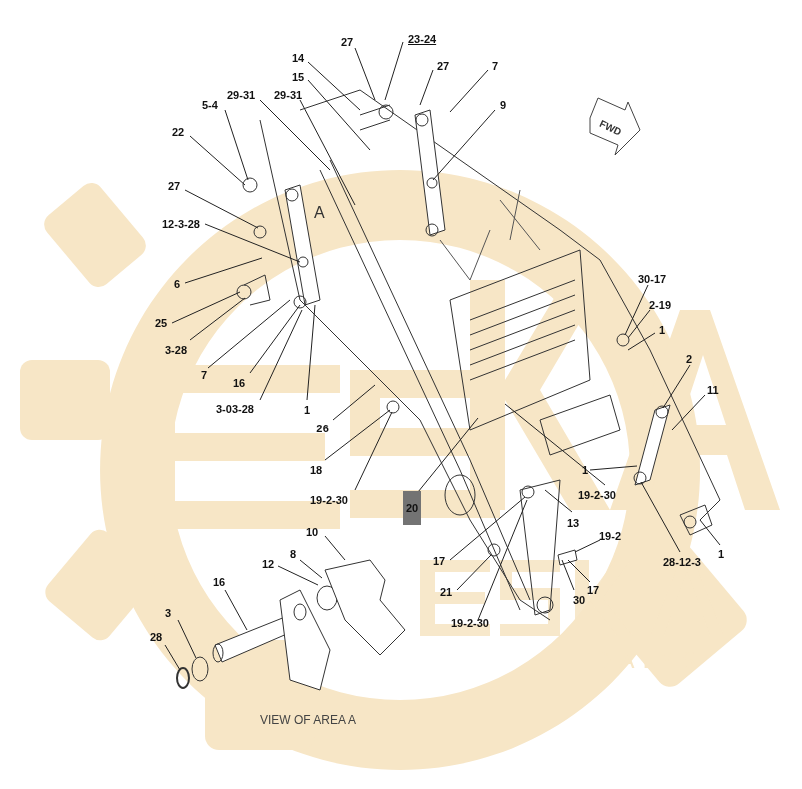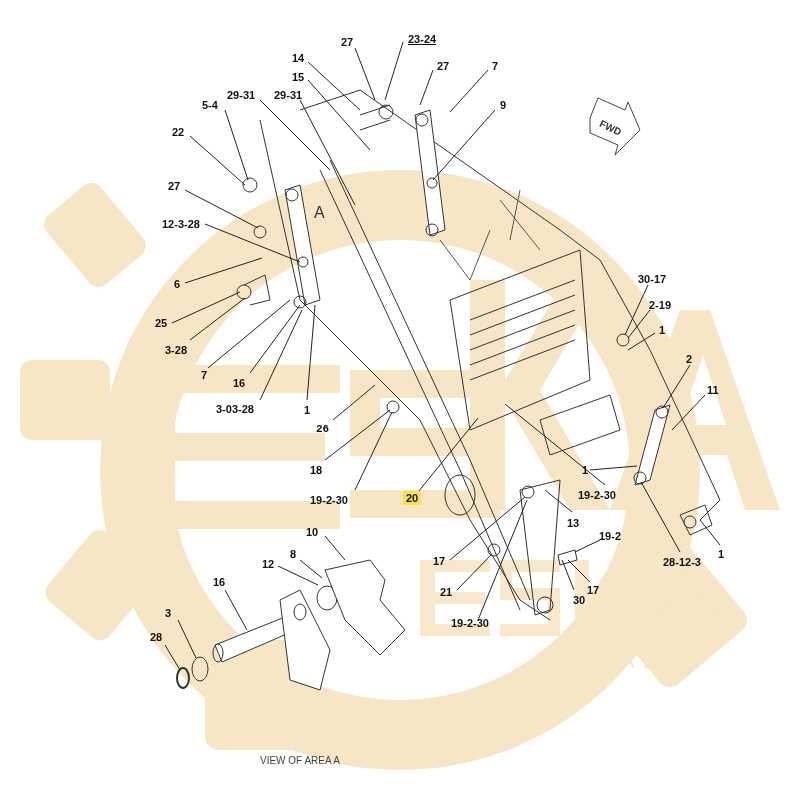--- a/index.html
+++ b/index.html
@@ -1,21 +1,21 @@
 <!DOCTYPE html>
 <html><head>
 <meta charset="utf-8">
 <style>
   html,body{margin:0;padding:0;background:#fff;}
   body{width:802px;height:789px;position:relative;overflow:hidden;font-family:"Liberation Sans",sans-serif;}
   #wm{position:absolute;left:0;top:0;width:802px;height:789px;}
   #art{position:absolute;left:0;top:0;width:802px;height:789px;}
   .lbl{position:absolute;font-size:11px;font-weight:bold;color:#111;white-space:nowrap;line-height:12px;}
-  .lbl.hl{background:#fde047;padding:1px 3px;}
-  .caption{position:absolute;left:260px;top:755px;font-size:10px;color:#444;font-family:"Liberation Sans",sans-serif;}
+  .lbl.hl{background:#737373;padding:11px 3px;}
+  .caption{position:absolute;left:260px;top:713px;font-size:12px;color:#444;font-family:"Liberation Sans",sans-serif;}
   .dalys{position:absolute;left:595px;top:648px;font-size:22px;letter-spacing:8px;color:#f7e6c6;font-family:"DejaVu Sans",sans-serif;}
 </style>
 </head>
 <body>
 
 <svg id="wm" viewBox="0 0 802 789">
   <g fill="#f7e6c6">
 
     <path d="M400 170 a300 300 0 1 0 0.1 0 Z M400 240 a230 230 0 1 1 -0.1 0 Z" fill-rule="evenodd"></path>
     <rect x="60" y="190" width="70" height="90" rx="12" transform="rotate(-40 95 235)"></rect>

